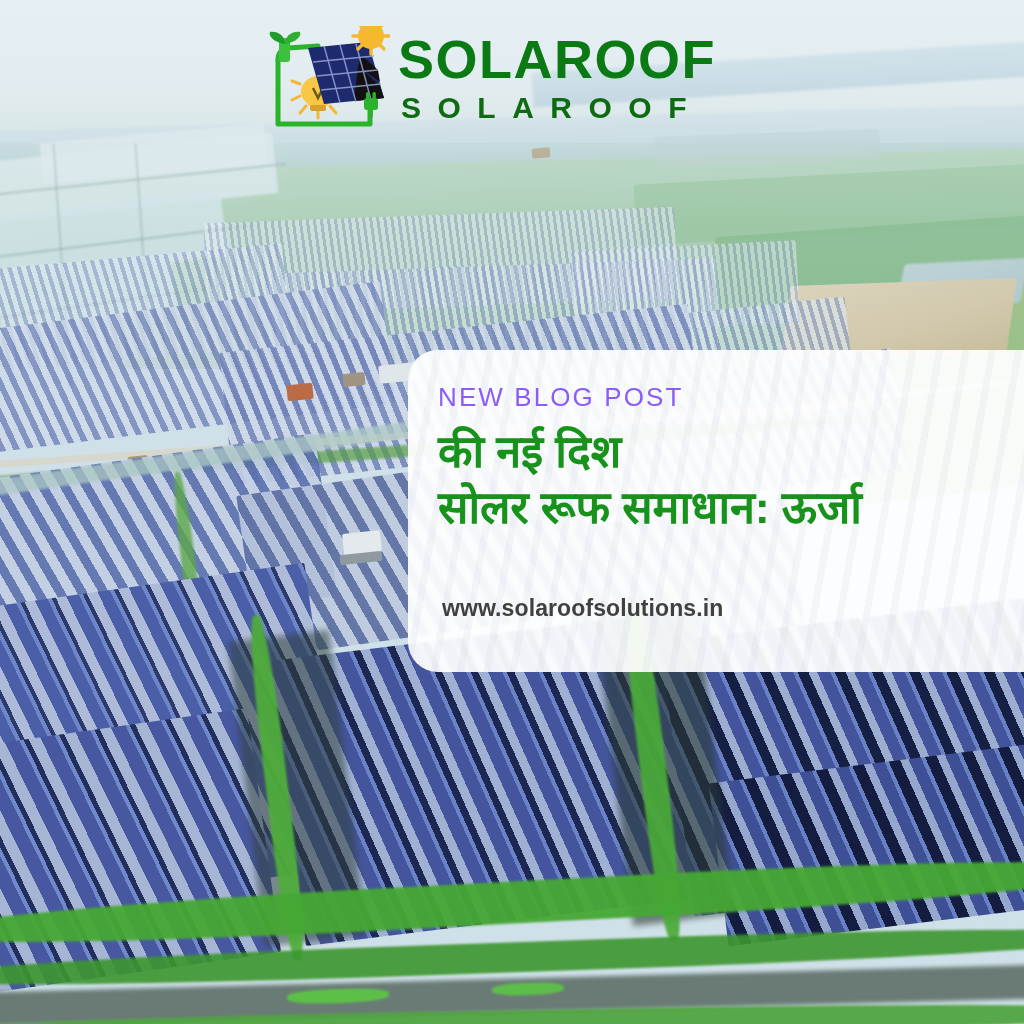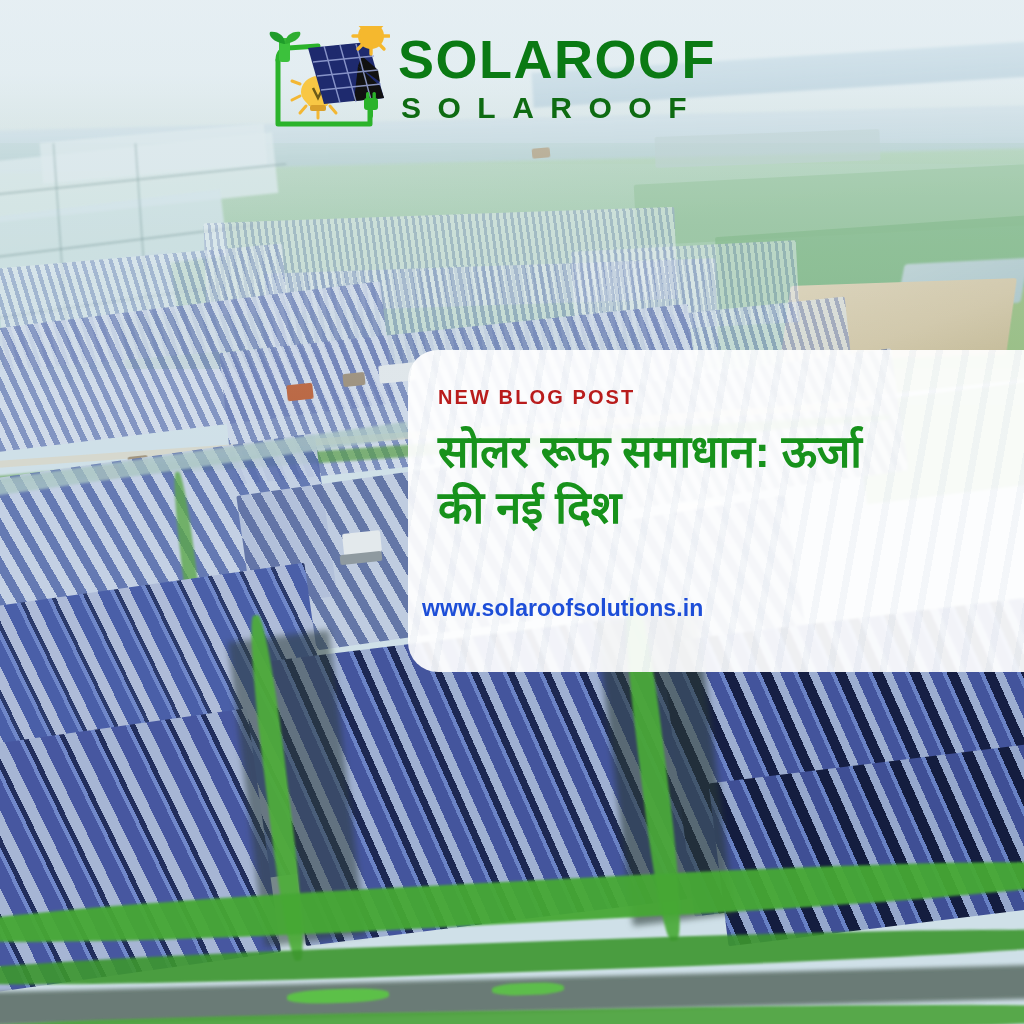--- a/index.html
+++ b/index.html
@@ -89,32 +89,32 @@
   }
   .card-stripes{
     position:absolute;inset:0;border-radius:30px 0 0 30px;overflow:hidden;
     background:repeating-linear-gradient(100deg,
       rgba(150,170,195,.085) 0px,rgba(150,170,195,.085) 7px,
       rgba(255,255,255,0) 7px,rgba(255,255,255,0) 26px);
     pointer-events:none;
   }
   .card-inner{position:absolute;left:30px;top:34px;right:14px;}
   .eyebrow{
-    font-size:20px;font-weight:bold;letter-spacing:2.1px;color:#b91c1c;
+    font-size:26px;font-weight:normal;letter-spacing:2.1px;color:#8b5cf6;
     line-height:26px;
   }
   .headline{
     margin-top:14px;
     font-size:45px;font-weight:bold;line-height:56px;color:#17921b;
     letter-spacing:-.2px;
     font-family:"Liberation Sans","DejaVu Sans",sans-serif;
   }
   .url{
-    position:absolute;left:14px;top:245px;
-    font-size:23px;font-weight:bold;color:#1d4ed8;letter-spacing:.1px;
+    position:absolute;left:34px;top:245px;
+    font-size:23px;font-weight:bold;color:#404040;letter-spacing:.1px;
   }
 </style>
 </head>
 <body>
 
 <div class="canvas">
 
   <div class="photo">
     <div class="sky"></div>
     <div class="river2"></div>
@@ -315,20 +315,20 @@
       <div class="brand-main">SOLAROOF</div>
       <div class="brand-sub">SOLAROOF</div>
     </div>
   </div>
 
   <div class="card">
     <div class="card-stripes"></div>
     <div class="card-inner">
       <div class="eyebrow">NEW BLOG POST</div>
       <div class="headline">
+        <div>की नई दिश</div>
         <div>सोलर रूफ समाधान: ऊर्जा</div>
-        <div>की नई दिश</div>
       </div>
     </div>
     <div class="url">www.solaroofsolutions.in</div>
   </div>
 
 </div>
 
 </body></html>

